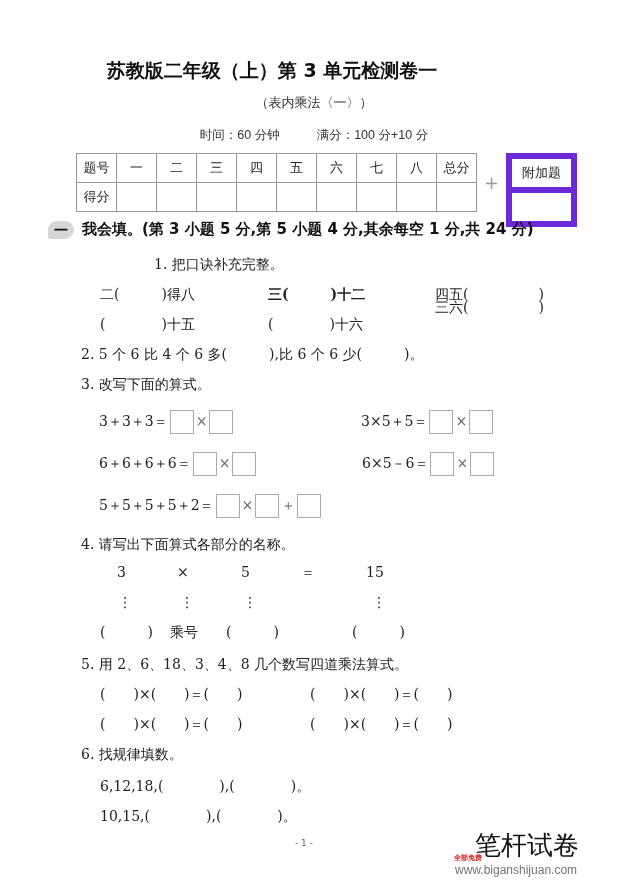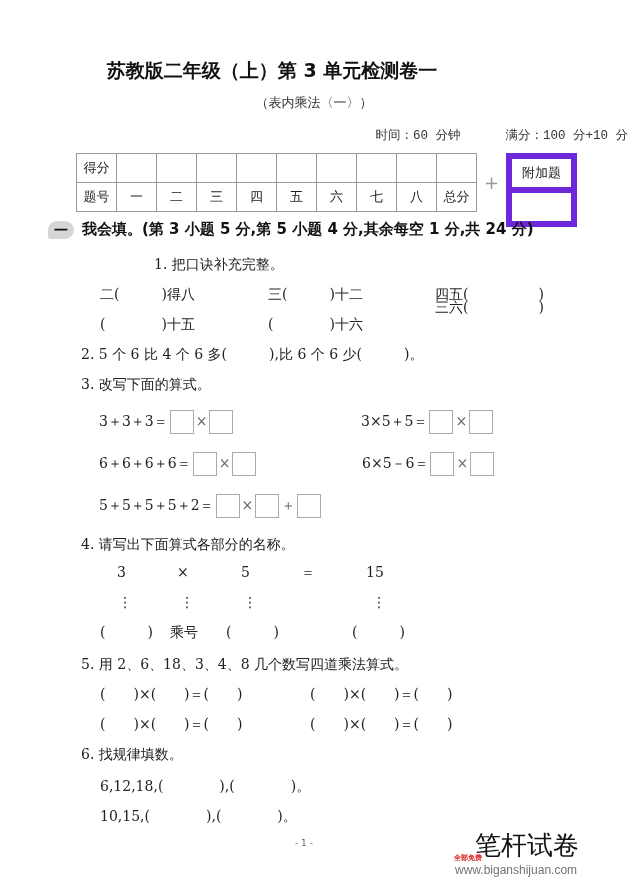--- a/index.html
+++ b/index.html
@@ -1,20 +1,20 @@
 <!DOCTYPE html>
 <html><head>
 <meta charset="utf-8">
 <style>
   html,body{margin:0;padding:0;background:#fff;}
   body{width:628px;height:886px;position:relative;overflow:hidden;font-family:"DejaVu Serif",serif;color:#222;}
   .abs{position:absolute;white-space:nowrap;}
   .title{left:0;width:544px;top:58px;text-align:center;font-family:"DejaVu Sans",sans-serif;font-weight:bold;font-size:19px;color:#111;}
   .subtitle{left:0;width:628px;top:94px;text-align:center;font-family:"DejaVu Sans",sans-serif;font-size:13px;color:#333;}
-  .meta{left:0;width:628px;top:127px;text-align:right;font-family:Liberation Mono, monospace;font-size:12.5px;color:#333;}
+  .meta{left:0;width:628px;top:127px;text-align:center;font-family:Liberation Sans, sans-serif;font-size:12.5px;color:#333;}
   table.score{position:absolute;left:76px;top:153px;border-collapse:collapse;font-family:"DejaVu Sans",sans-serif;font-size:13px;}
   table.score td{border:1px solid #999;width:39px;height:28px;text-align:center;padding:0;color:#222;}
   table.score td.first{width:39px;}
   table.extra{position:absolute;left:506px;top:153px;border-collapse:collapse;font-family:"DejaVu Sans",sans-serif;font-size:13px;}
   table.extra td{border:6px solid #6d28d9;width:59px;height:28px;text-align:center;padding:0;}
   .plus{left:484px;top:172px;font-size:18px;color:#999;font-family:"DejaVu Sans",sans-serif;}
   .sec-head{left:48px;top:220px;font-family:"DejaVu Sans",sans-serif;font-weight:bold;font-size:15px;color:#111;}
   .badge{display:inline-block;width:26px;height:18px;background:#d6d6d6;border-radius:9px 9px 9px 3px;text-align:center;line-height:18px;margin-right:8px;vertical-align:middle;font-size:14px;}
   .q{font-size:14px;color:#222;}
   .box{display:inline-block;width:22px;height:22px;border:1px solid #aaa;vertical-align:middle;margin:0 2px;}
@@ -31,42 +31,42 @@
 <div class="abs subtitle">（表内乘法〈一〉）</div>
 <div class="abs meta">
   <span>时间：60 分钟</span>
   <span style="display:inline-block;width:30px"></span>
   <span>满分：100 分+10 分</span>
 </div>
 
 <table class="score">
   <tbody>
       <tr>
+    <td class="first">题号</td>
+    <td>一</td>
+    <td>二</td>
+    <td>三</td>
+    <td>四</td>
+    <td>五</td>
+    <td>六</td>
+    <td>七</td>
+    <td>八</td>
+    <td>总分</td>
+  </tr>
+  <tr>
     <td class="first">得分</td>
     <td></td>
     <td></td>
     <td></td>
     <td></td>
     <td></td>
     <td></td>
     <td></td>
     <td></td>
     <td></td>
-  </tr>
-  <tr>
-    <td class="first">题号</td>
-    <td>一</td>
-    <td>二</td>
-    <td>三</td>
-    <td>四</td>
-    <td>五</td>
-    <td>六</td>
-    <td>七</td>
-    <td>八</td>
-    <td>总分</td>
   </tr>
 </tbody>
   </table>
 <div class="abs plus">+</div>
 <table class="extra">
   <tbody>
       <tr>
         <td>附加题</td>
       </tr>
   <tr>
@@ -74,21 +74,21 @@
       </tr>
 </tbody>
   </table>
 
 <div class="abs sec-head">
   <span class="badge">一</span><span>我会填。(第 3 小题 5 分,第 5 小题 4 分,其余每空 1 分,共 24 分)</span>
 </div>
 
 <div class="abs q" style="left:107px;top:256px;margin-left:47px;">1. 把口诀补充完整。</div>
 <div class="abs q" style="left:100px;top:286px;">二(　　　)得八</div>
-<div class="abs q" style="left:268px;top:286px;">三(　　　)十二</div>
+<div class="abs q" style="left:268px;top:286px;font-weight:bold;">三(　　　)十二</div>
 <div class="abs q" style="left:435px;top:286px;">四五(　　　　　)</div>
 <div class="abs q" style="left:100px;top:316px;">(　　　　)十五</div>
 <div class="abs q" style="left:268px;top:316px;">(　　　　)十六</div>
 <div class="abs q" style="left:435px;top:299px;">三六(　　　　　)</div>
 
 <div class="abs q" style="left:81px;top:346px;">2. 5 个 6 比 4 个 6 多(　　　),比 6 个 6 少(　　　)。</div>
 
 <div class="abs q" style="left:81px;top:376px;">3. 改写下面的算式。</div>
 <div class="abs q" style="left:99px;top:410px;">
   <span>3＋3＋3＝</span><span class="box"></span><span class="op">×</span><span class="box"></span>

